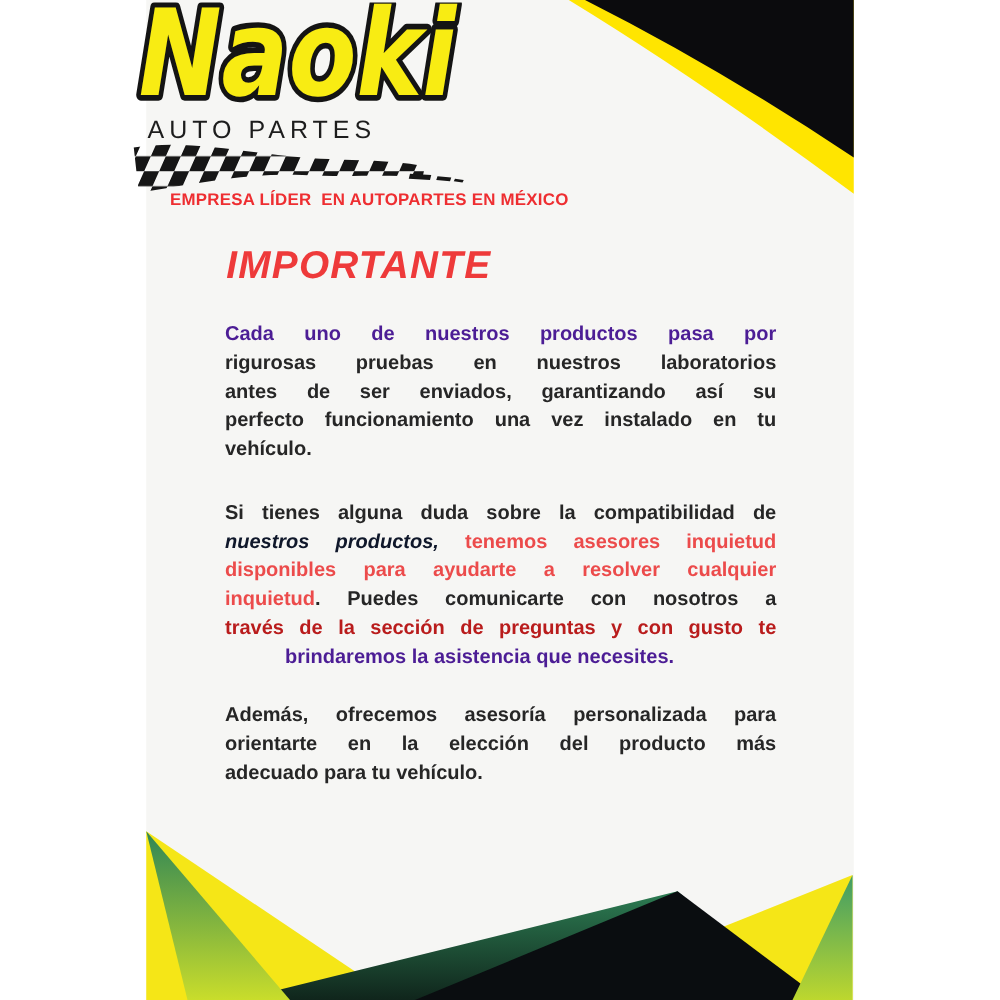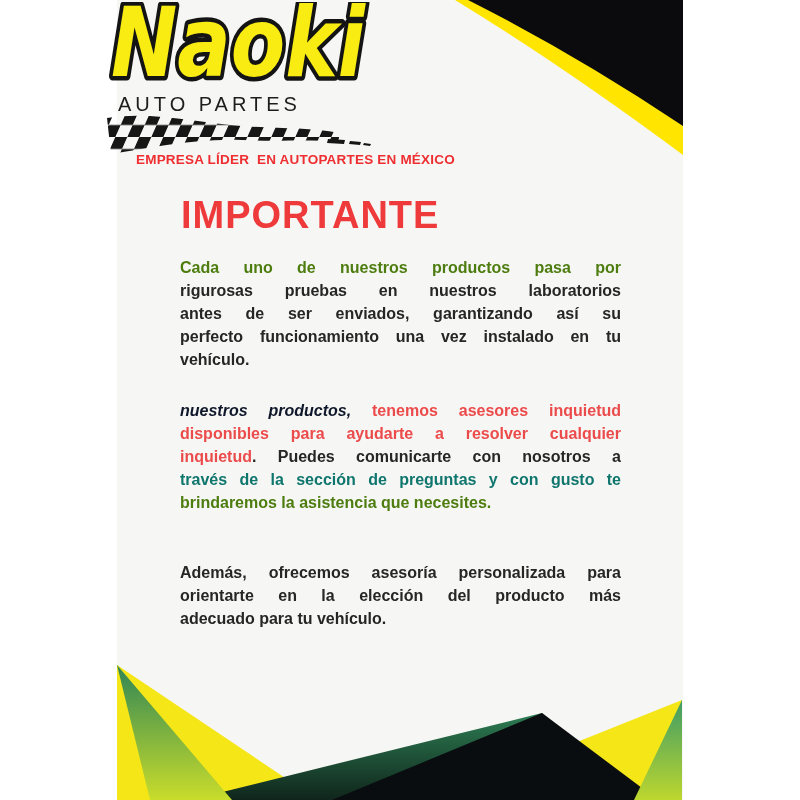--- a/index.html
+++ b/index.html
@@ -22,22 +22,22 @@
     font-size:20px;font-weight:normal;color:#1d1d1d;
     letter-spacing:4px;white-space:nowrap;
   }
   .tagline{
     position:absolute;left:136px;top:152px;width:420px;
     font-size:13.5px;font-weight:bold;color:#ee2e31;
     letter-spacing:0.2px;white-space:pre;
   }
   .heading{
     position:absolute;left:181px;top:196px;
-    font-size:38px;font-weight:bold;color:#ee3a3a;
-    letter-spacing:1px;line-height:1;
+    font-size:31px;font-weight:bold;color:#ee3a3a;
+    letter-spacing:1px;line-height:1;font-style:italic;
   }
   .paragraphs{
     position:absolute;left:180px;top:0;width:441px;height:700px;
   }
   .para{position:absolute;left:0;width:441px;}
   .para.p1{top:256px;}
   .para.p2{top:399px;}
   .para.p3{top:561px;}
   .line{
     width:100%;
@@ -104,31 +104,32 @@
 </svg>
 
 <div class="logo-subtitle">AUTO PARTES</div>
 
 <div class="tagline" style="color: rgb(238, 46, 49);">EMPRESA LÍDER  EN AUTOPARTES EN MÉXICO</div>
 
 <div class="heading" style="color: rgb(238, 58, 58);">IMPORTANTE</div>
 
 <div class="paragraphs">
     <div class="para p1">
-      <div class="line"><span class="seg-dark" style="color: #4d7c0f;">Cada uno de nuestros productos pasa por</span></div>
+      <div class="line"><span class="seg-dark" style="color: #4c1d95;">Cada uno de nuestros productos pasa por</span></div>
       <div class="line"><span class="seg-dark" style="color: rgb(38, 38, 38);">rigurosas pruebas en nuestros laboratorios</span></div>
       <div class="line"><span class="seg-dark" style="color: rgb(38, 38, 38);">antes de ser enviados, garantizando así su</span></div>
       <div class="line"><span class="seg-dark" style="color: rgb(38, 38, 38);">perfecto funcionamiento una vez instalado en tu</span></div>
       <div class="line last"><span class="seg-dark" style="color: rgb(38, 38, 38);">vehículo.</span></div>
     </div>
     <div class="para p2">
+      <div class="line"><span class="seg-dark" style="color: rgb(38, 38, 38);">Si tienes alguna duda sobre la compatibilidad de</span></div>
       <div class="line"><span class="seg-dark" style="color: #0f172a; font-style: italic;">nuestros productos, </span><span class="seg-red" style="color: rgb(236, 75, 75);">tenemos asesores inquietud</span></div>
       <div class="line"><span class="seg-red" style="color: rgb(236, 75, 75);">disponibles para ayudarte a resolver cualquier</span></div>
       <div class="line"><span class="seg-red" style="color: rgb(236, 75, 75);">inquietud</span><span class="seg-dark" style="color: rgb(38, 38, 38);">. Puedes comunicarte con nosotros a</span></div>
-      <div class="line"><span class="seg-dark" style="color: #0f766e;">través de la sección de preguntas y con gusto te</span></div>
-      <div class="line last"><span class="seg-dark" style="color: #4d7c0f;">brindaremos la asistencia que necesites.</span></div>
+      <div class="line"><span class="seg-dark" style="color: #b91c1c;">través de la sección de preguntas y con gusto te</span></div>
+      <div class="line last"><span class="seg-dark" style="color: #4c1d95; margin-left: 48px;">brindaremos la asistencia que necesites.</span></div>
     </div>
     <div class="para p3">
       <div class="line"><span class="seg-dark" style="color: rgb(38, 38, 38);">Además, ofrecemos asesoría personalizada para</span></div>
       <div class="line"><span class="seg-dark" style="color: rgb(38, 38, 38);">orientarte en la elección del producto más</span></div>
       <div class="line last"><span class="seg-dark" style="color: rgb(38, 38, 38);">adecuado para tu vehículo.</span></div>
     </div>
   </div>
 
 </body></html>

